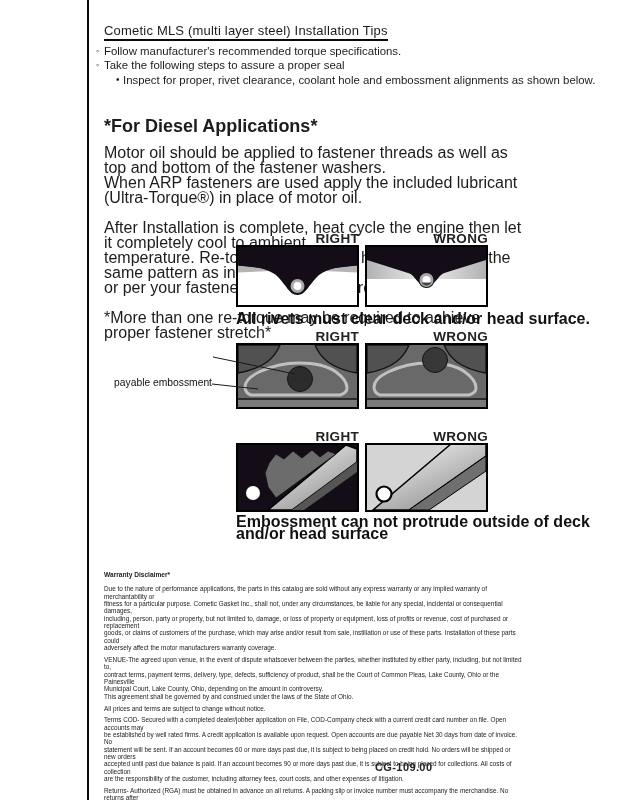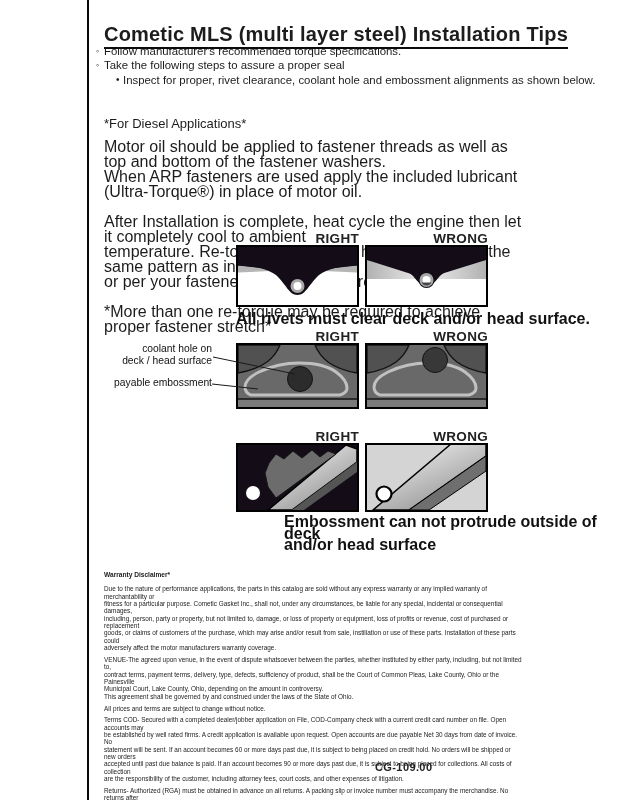--- a/index.html
+++ b/index.html
@@ -5,34 +5,34 @@
   html,body { margin:0; padding:0; background:#e8e8e8; }
   .page {
     position:relative; width:618px; height:800px; margin:0 auto;
     background:#ffffff; overflow:hidden;
     font-family:"Liberation Sans", sans-serif; color:#1c1c1c;
   }
   .spine { position:absolute; left:87px; top:0; width:2px; height:800px; background:#0a0a0a; }
 
   .title {
     position:absolute; left:104px; top:23px;
-    font-size:20px; font-weight:bold; letter-spacing:0.2px;
+    font-size:13px; font-weight:normal; letter-spacing:0.2px;
     border-bottom:2px solid #0a0a0a; padding-bottom:1px;
   }
 
   .tips { position:absolute; left:96px; top:44px; width:430px; font-size:11.4px; line-height:14.4px; }
   .tip-row { white-space:nowrap; }
   .tip-row .tb { display:inline-block; width:8px; font-size:9px; vertical-align:1px; }
   .tip-row.sub { padding-left:20px; }
   .tip-row.sub .tb { font-size:10px; width:7px; }
 
   .diesel { position:absolute; left:104px; top:116px; width:418px; }
-  .diesel h2 { margin:0 0 8px 0; font-size:13px; font-weight:normal; }
+  .diesel h2 { margin:0 0 8px 0; font-size:18px; font-weight:bold; }
   .diesel p { margin:0 0 15px 0; font-size:16px; line-height:15px; }
-  .pre { white-space:pre-line;margin-left:48px; }
+  .pre { white-space:pre-line; }
 
   .dg-h {
     position:absolute; width:123px; text-align:right;
     font-size:13.5px; font-weight:bold; color:#222; letter-spacing:0.3px;
   }
   .dg-box { position:absolute; width:123px; display:block; }
   .dg-cap { position:absolute; font-size:16px; font-weight:bold; color:#111; }
   .dg-lbl {
     position:absolute; left:100px; width:112px; text-align:right;
     font-size:10.3px; line-height:11.5px; color:#111;
@@ -113,24 +113,20 @@
     <polygon points="121,15 60,34 121,34" fill="url(#gwR)"></polygon>
     <path d="M2,2 H121 V15 C102,17 90,21 80,27 C72,31.5 70,41 61.5,41 C53,41 51,31.5 43,27 C33,21 21,17 2,15 Z" fill="#140d18"></path>
     <circle cx="61.5" cy="35" r="8" fill="#140d18"></circle>
     <circle cx="61.5" cy="35" r="5.5" fill="#ffffff" stroke="#a8a8a8" stroke-width="3"></circle>
     <path d="M56.6,37.5 A5.5,5.5 0 0 0 66.4,37.5 Z" fill="#474747"></path>
     <rect x="1" y="1" width="121" height="60" fill="none" stroke="#000" stroke-width="2"></rect>
   </svg>
 
   <div class="dg-cap" style="left:236px; top:310px;">All rivets must clear deck and/or head surface.</div>
 
-  <div class="dg-lbl" style="top:343px;">
-    <div>coolant hole on</div>
-    <div>deck / head surface</div>
-  </div>
   <div class="dg-lbl" style="top:377px;">payable embossment</div>
 
   <div class="dg-h" style="left:236px; top:329px;">RIGHT</div>
   <div class="dg-h" style="left:365px; top:329px;">WRONG</div>
 
   <svg class="dg-box" style="left:236px; top:343px;" width="123" height="66" viewBox="0 0 123 66">
     <rect x="1" y="1" width="121" height="64" fill="#696969"></rect>
     <rect x="2" y="56" width="119" height="8" fill="#7a7a7a"></rect>
     <line x1="2" y1="56" x2="121" y2="56" stroke="#141414" stroke-width="1.3"></line>
     <path d="M2,2 L44,2 Q40,12 31,19 Q20,27 2,30 Z" fill="#515151" stroke="#141414" stroke-width="1.4"></path>

